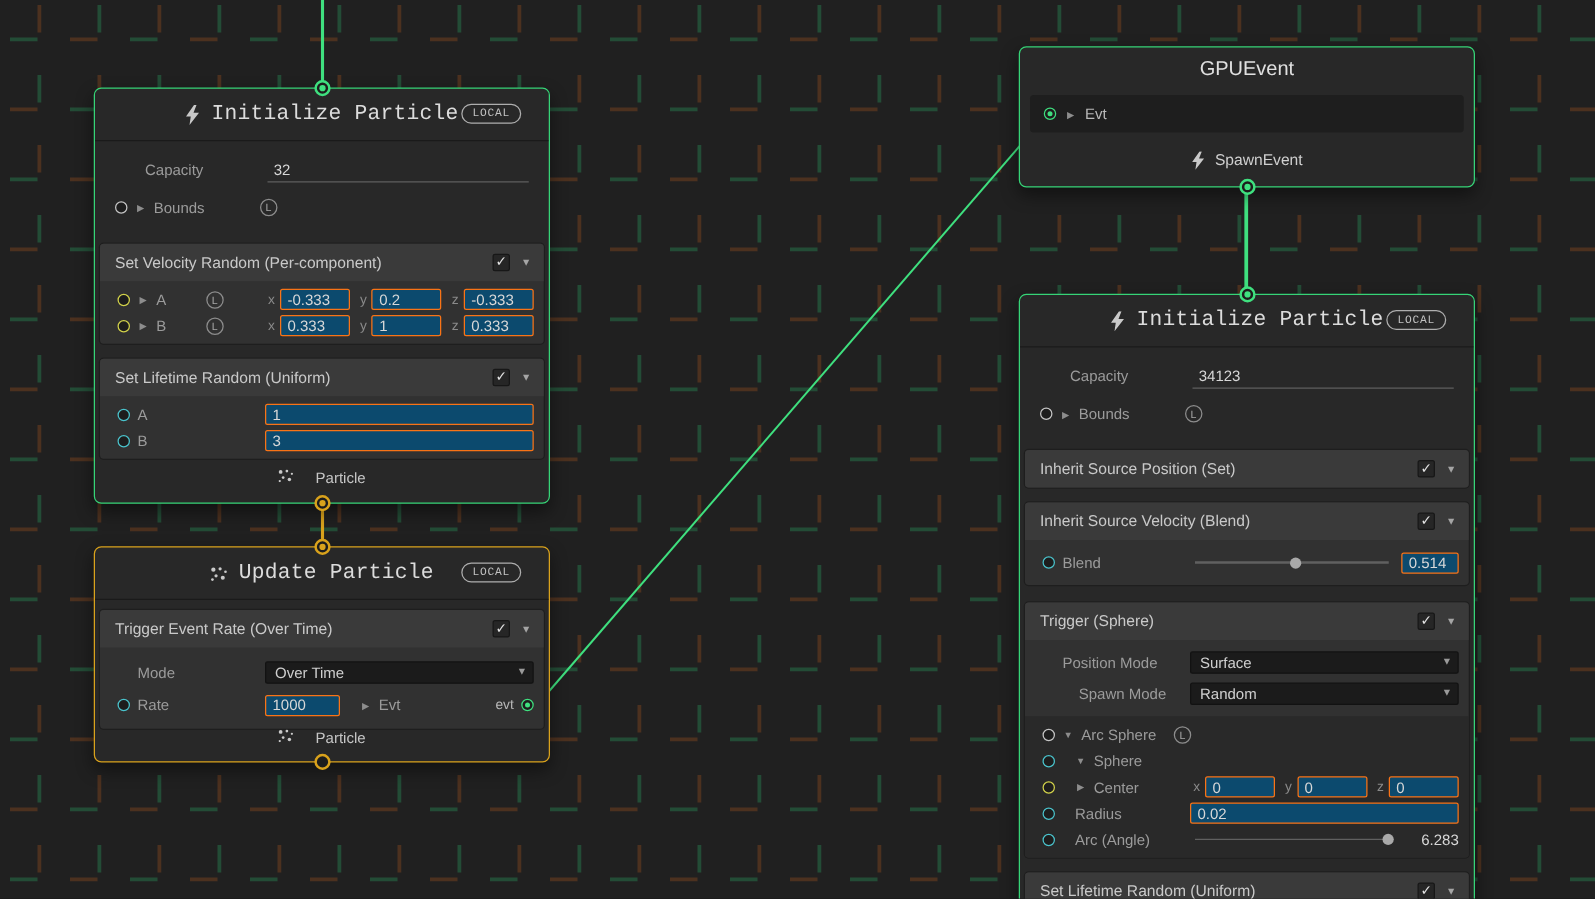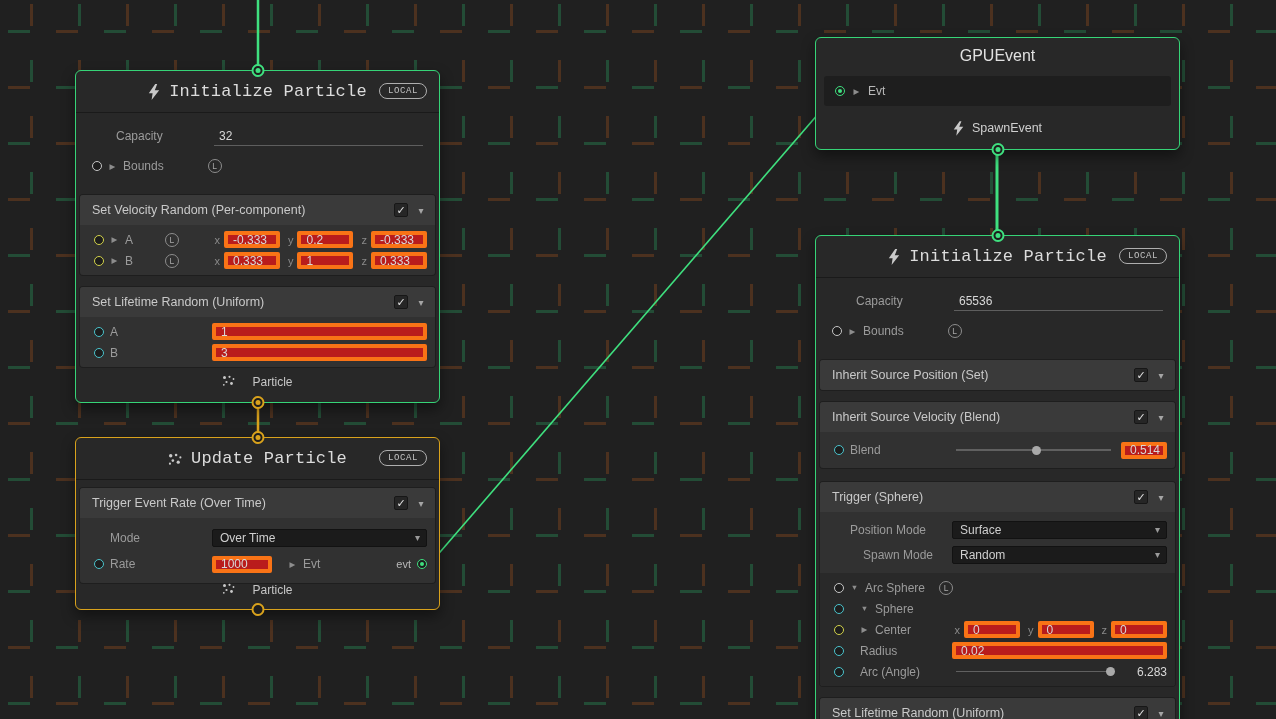--- a/index.html
+++ b/index.html
@@ -21,21 +21,21 @@
   }
   .node.orange { border-color:#d9a21c; }
   .node-header {
     height:42px; flex:none; position:relative;
     display:flex; align-items:center; justify-content:center; gap:9px;
     border-bottom:1px solid rgba(0,0,0,.35);
     font-family:Liberation Mono, monospace;
   }
   .node-title { color:#dcdcdc; font-size:17px; letter-spacing:.2px; }
   .badge {
-    position:absolute; right:12px; top:12px;
+    position:absolute; right:22px; top:12px;
     border:1px solid #aeaeae; color:#c2c2c2; border-radius:9px;
     font-size:9px; letter-spacing:.6px; padding:2px 8px 2px 8px; line-height:10px;
   }
   .settings { padding:8px 0 4px; }
   .setting-row { display:flex; align-items:center; height:30px; padding:0 16px 0 40px; }
   .setting-row.portrow { padding-left:16px; gap:6px; }
   .setting-label { width:98px; color:#9b9b9b; font-size:12px; flex:none; }
   .underline-field { flex:1; height:19px; border-bottom:1px solid #5e5e5e;
     display:flex; align-items:center; padding:0 5px; color:#d8d8d8; font-size:12px; }
   .row-label { color:#9b9b9b; font-size:12px; }
@@ -79,21 +79,21 @@
   .chevron { width:12px; color:#a5a5a5; font-size:10px; text-align:center; flex:none; }
   .chevron::after { content:"▾"; }
   .expander { width:9px; color:#8d8d8d; font-size:7.5px; flex:none; text-align:center; }
   .expander.closed::after { content:"▶"; }
   .expander.open::after { content:"▼"; }
   .lock-badge { width:14px; height:14px; border:1px solid #8d8d8d; border-radius:50%;
     color:#a8a8a8; font-size:8.5px; display:flex; align-items:center; justify-content:center; flex:none; }
   .lock-badge.ml { margin-left:auto; margin-right:4px; }
   .lock-badge.gap { margin-left:38px; }
 
-  .field { height:17px; background:#b91c1c; border:4px solid #f97316; border-radius:2px;
+  .field { height:17px; background:#0c4a6e; border:1px solid #f97316; border-radius:2px;
     display:flex; align-items:center; padding:0 5px; color:#d8d8d8; font-size:12px; flex:none; }
   .field.f56 { width:56px; } .field.f60 { width:60px; }
   .field.grow { flex:1; } .field.valbox { width:46px; }
   .axis { color:#8a8a8a; font-size:11px; flex:none; }
   .axis-group { display:flex; align-items:center; gap:4px; margin-left:auto; }
   .axis-group .field { margin-right:4px; }
   .axis-group .field:last-child { margin-right:0; }
 
   .dropdown { flex:1; height:18px; background:#1b1b1b; border:1px solid #121212; border-radius:2px;
     display:flex; align-items:center; padding:0 18px 0 7px; color:#cfcfcf; font-size:12px; position:relative; }
@@ -342,21 +342,21 @@
         <path d="M7.2 0 L0.8 9.2 H4.6 L3.6 16 L11.2 6.2 H6.8 L9.2 0 Z" fill="#c9c9c9"></path>
       </svg>
       <span class="node-title">Initialize Particle</span>
       <span class="badge">LOCAL</span>
     </div>
 
     <div class="settings">
       <div class="setting-row">
         <span class="setting-label">Capacity</span>
         <div class="underline-field">
-          <span>65536</span>
+          <span>34123</span>
         </div>
       </div>
       <div class="setting-row portrow">
         <span class="port gray"></span>
         <span class="expander closed"></span>
         <span class="row-label">Bounds</span>
         <span class="lock-badge gap">L</span>
       </div>
     </div>
 

